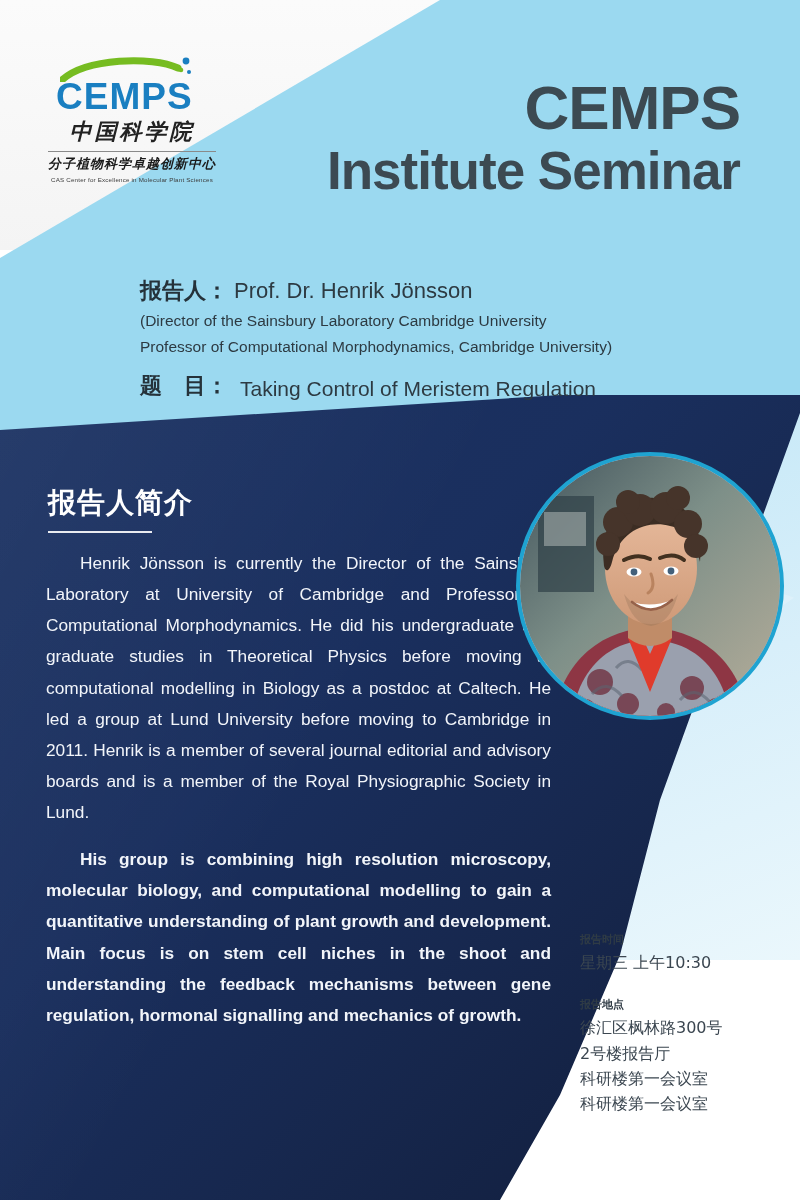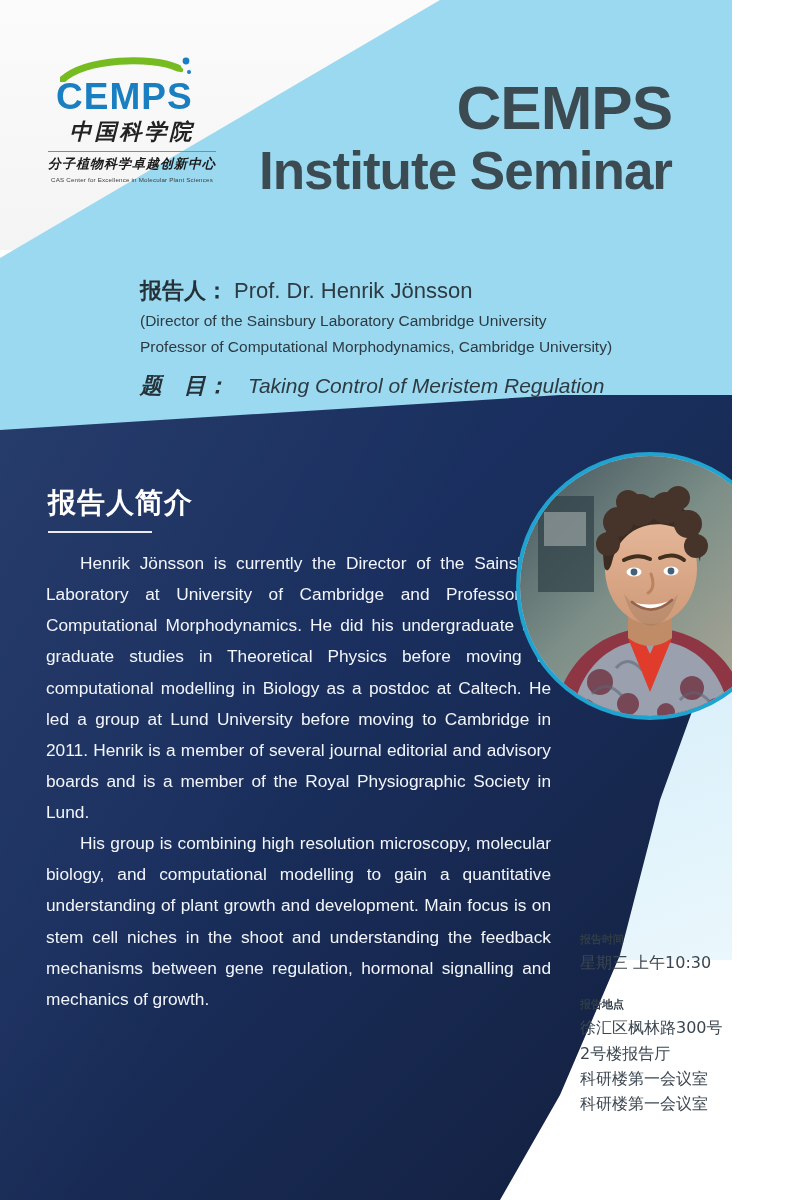--- a/index.html
+++ b/index.html
@@ -5,21 +5,21 @@
   html, body {
     margin: 0;
     padding: 0;
     background: #ffffff;
   }
   body {
     font-family: "Liberation Sans", sans-serif;
   }
   #poster {
     position: relative;
-    width: 732px;
+    width: 800px;
     height: 1200px;
     overflow: hidden;
     background: #ffffff;
   }
 
   
   .grey-panel {
     position: absolute;
     left: 0; top: 0;
     width: 520px; height: 250px;
@@ -158,24 +158,23 @@
     color: #2d3a42;
   }
   .sp-aff {
     font-size: 15.5px;
     color: #2d3a42;
     line-height: 1.45;
     margin-top: 4px;
   }
   .sp-row2 {
     display: flex;
-    align-items: center;
-    gap: 20px;
+    align-items: flex-end;
+    gap: 12px;
     margin-top: 12px;
-    font-style: italic;
   }
   .sp-title {
     font-size: 21px;
     color: #2d3a42;
   }
 
   
   .bio-head {
     position: absolute;
     left: 48px; top: 484px;
@@ -197,21 +196,21 @@
     position: absolute;
     left: 46px; top: 548px;
     width: 505px;
     color: #f2f5fa;
     font-size: 17.3px;
     line-height: 1.80;
     text-align: justify;
     text-justify: inter-word;
   }
   .bio-body p { margin: 0; }
-  .bio-body p + p { margin-top: 0; }
+  .bio-body p + p { margin-top: 16px; font-weight: bold; }
   .indent { display:inline-block; width: 34px; }
 
   
   .portrait {
     position: absolute;
     left: 516px; top: 452px;
     width: 260px; height: 260px;
     border-radius: 50%;
     border: 4px solid #1fa3d1;
     overflow: hidden;

